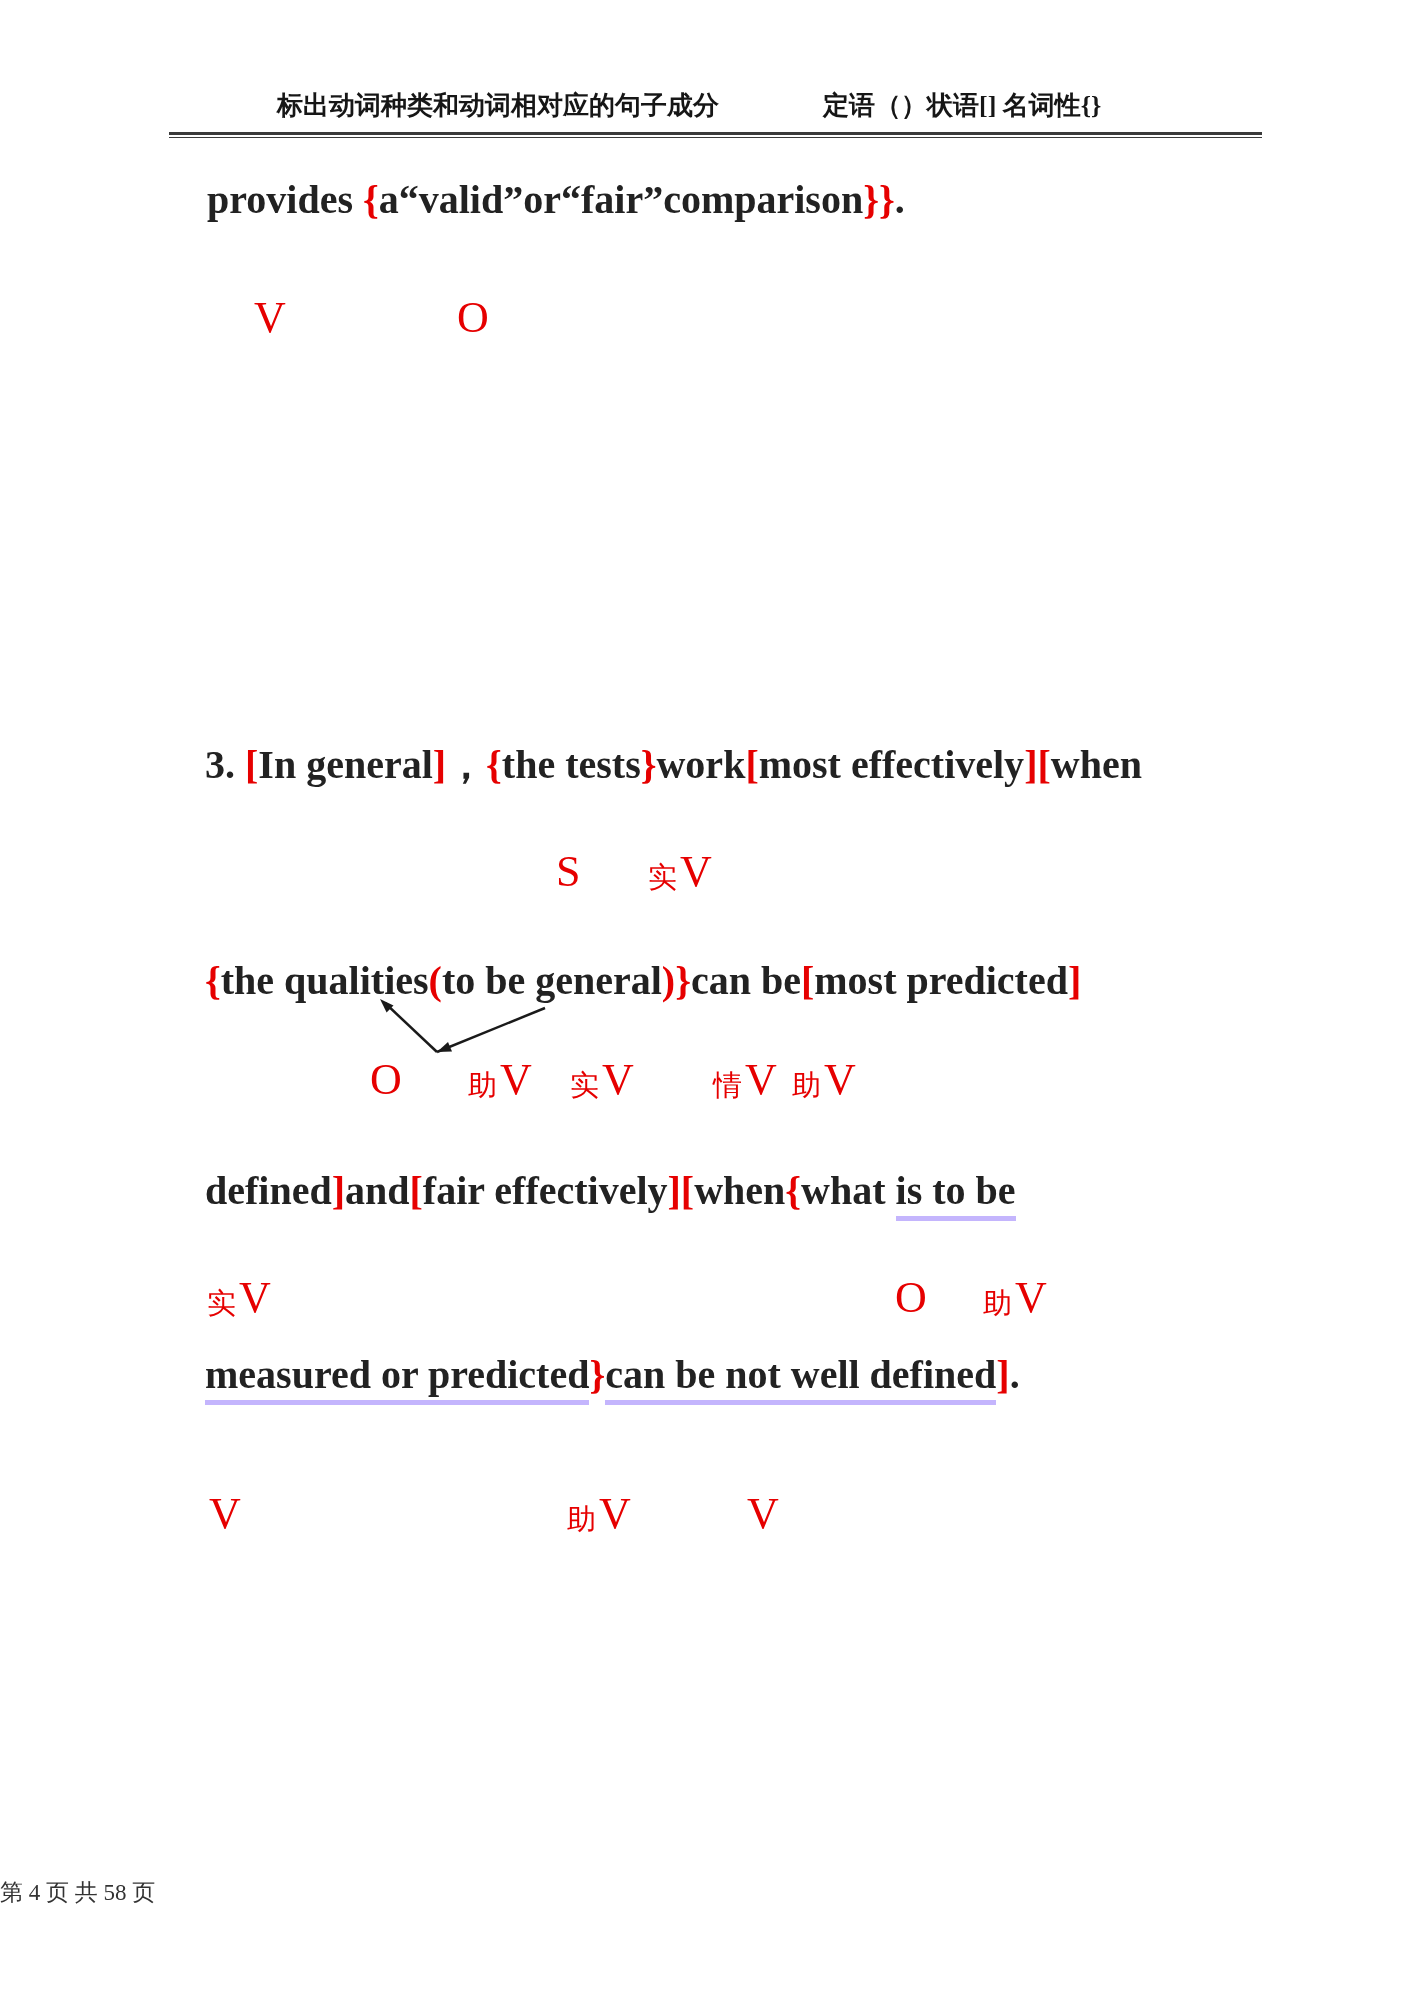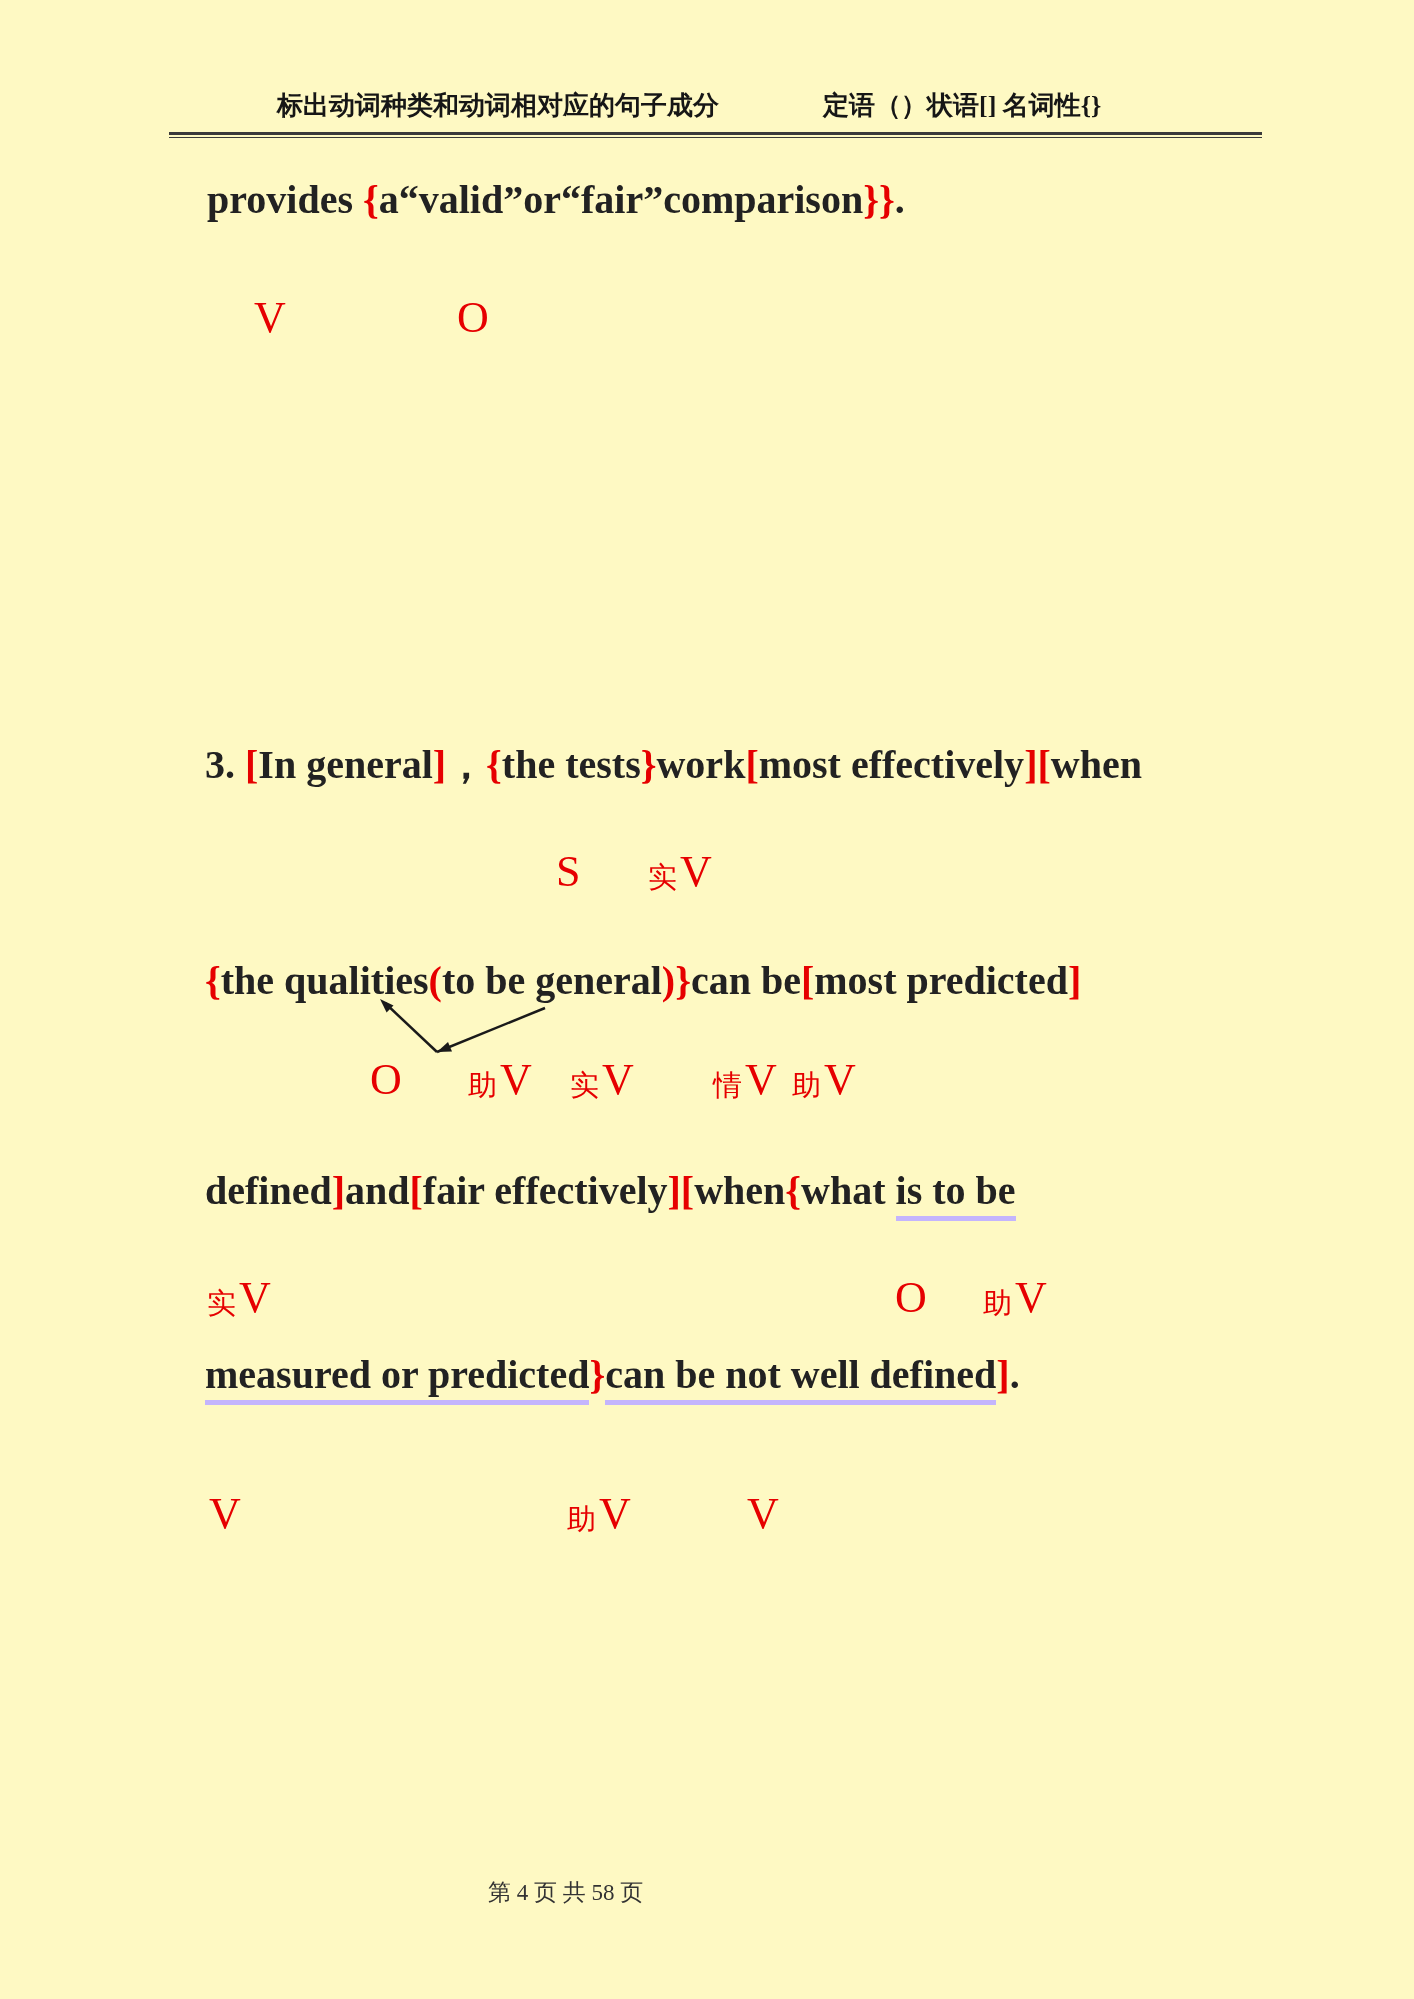--- a/index.html
+++ b/index.html
@@ -1,34 +1,34 @@
 <!DOCTYPE html>
 <html><head>
 <meta charset="utf-8">
 <style>
   html,body{margin:0;padding:0;background:#888;}
-  .page{position:relative;width:1414px;height:1999px;background:#fef9c3;margin:0 auto;
+  .page{position:relative;width:1414px;height:1999px;background:#ffffff;margin:0 auto;
         font-family:"Liberation Serif","DejaVu Serif",serif;overflow:hidden;}
   .hdr{position:absolute;top:90px;font:700 26px/1.25 "Liberation Serif","DejaVu Serif",serif;color:#161616;white-space:nowrap;}
   .hdr-left{left:277px;}
   .hdr-right{left:823px;}
   .rule{position:absolute;top:132px;left:169px;width:1093px;height:2px;
         border-top:3px solid #3a3a3a;border-bottom:1px solid #3a3a3a;}
   .sent{position:absolute;font:700 40px/1.15 "Liberation Serif","DejaVu Serif",serif;
         color:#222222;white-space:nowrap;}
   .sg-k{color:#222222;}
   .sg-r{color:#e60000;}
   .sg-u{border-bottom:5px solid #c4b5fd;padding-bottom:3px;}
   .lblrow{position:absolute;left:0;top:0;width:1414px;height:62px;}
   .lbl{position:absolute;color:#e60000;white-space:nowrap;}
   .lbl-big{font:400 44px/1 "Liberation Serif","DejaVu Serif",serif;top:0;}
   .lbl-small{font:400 29px/1 "Liberation Serif","DejaVu Serif",serif;top:13px;}
   .para{position:absolute;left:205px;width:1056px;
         font:400 25px/45px "Liberation Serif","DejaVu Serif",serif;color:#2f2f2f;}
-  .footer{position:absolute;top:1878px;left:0;width:1131px;text-align:center;
+  .footer{position:absolute;top:1878px;left:0;width:1131px;text-align:left;
         font:400 23px/1.3 "Liberation Serif","DejaVu Serif",serif;color:#333333;}
   .arrows{position:absolute;left:0;top:0;width:1414px;height:1999px;pointer-events:none;}
 </style>
 </head>
 <body>
 
 <div class="page">
 
   <div class="hdr hdr-left">标出动词种类和动词相对应的句子成分</div>
   <div class="hdr hdr-right">定语（）状语[] 名词性{}</div>

